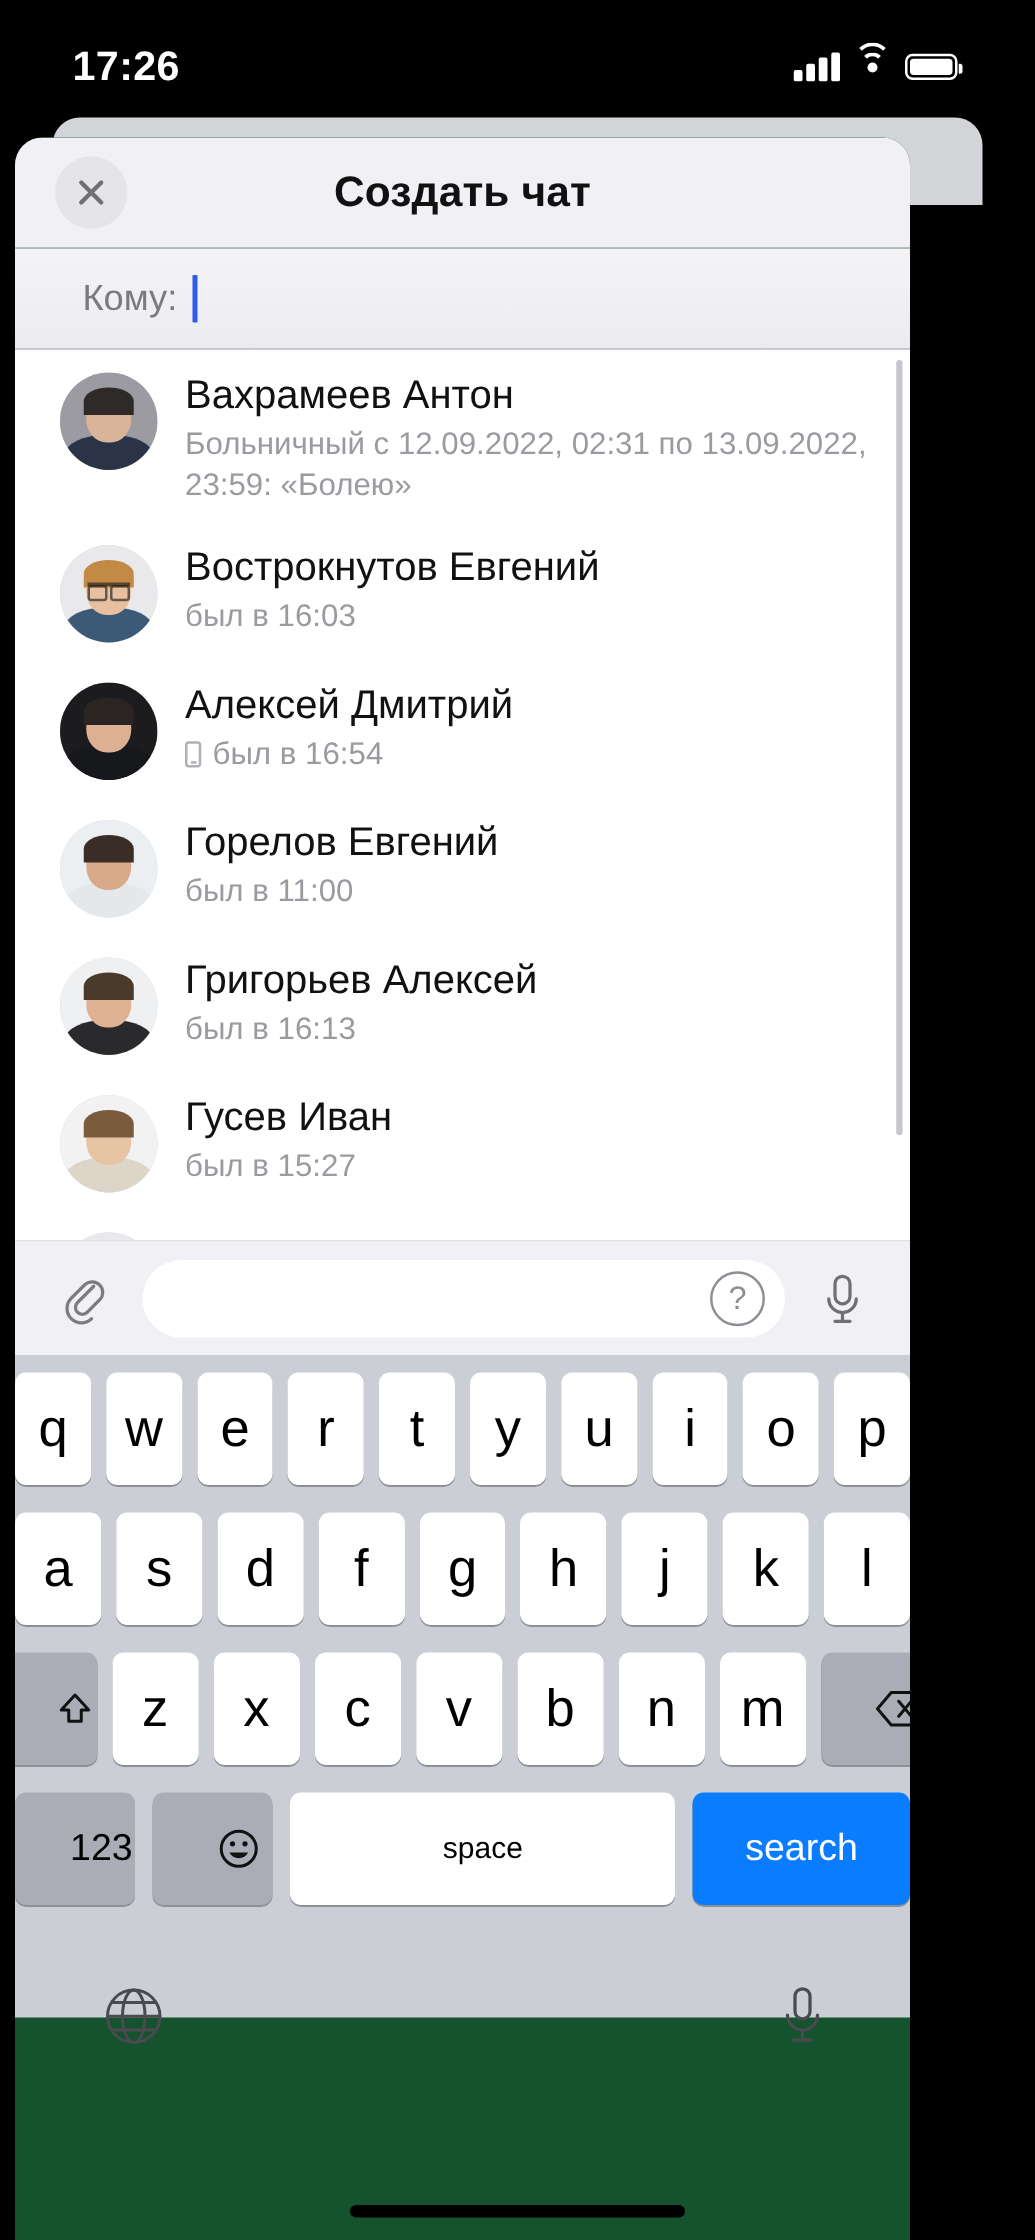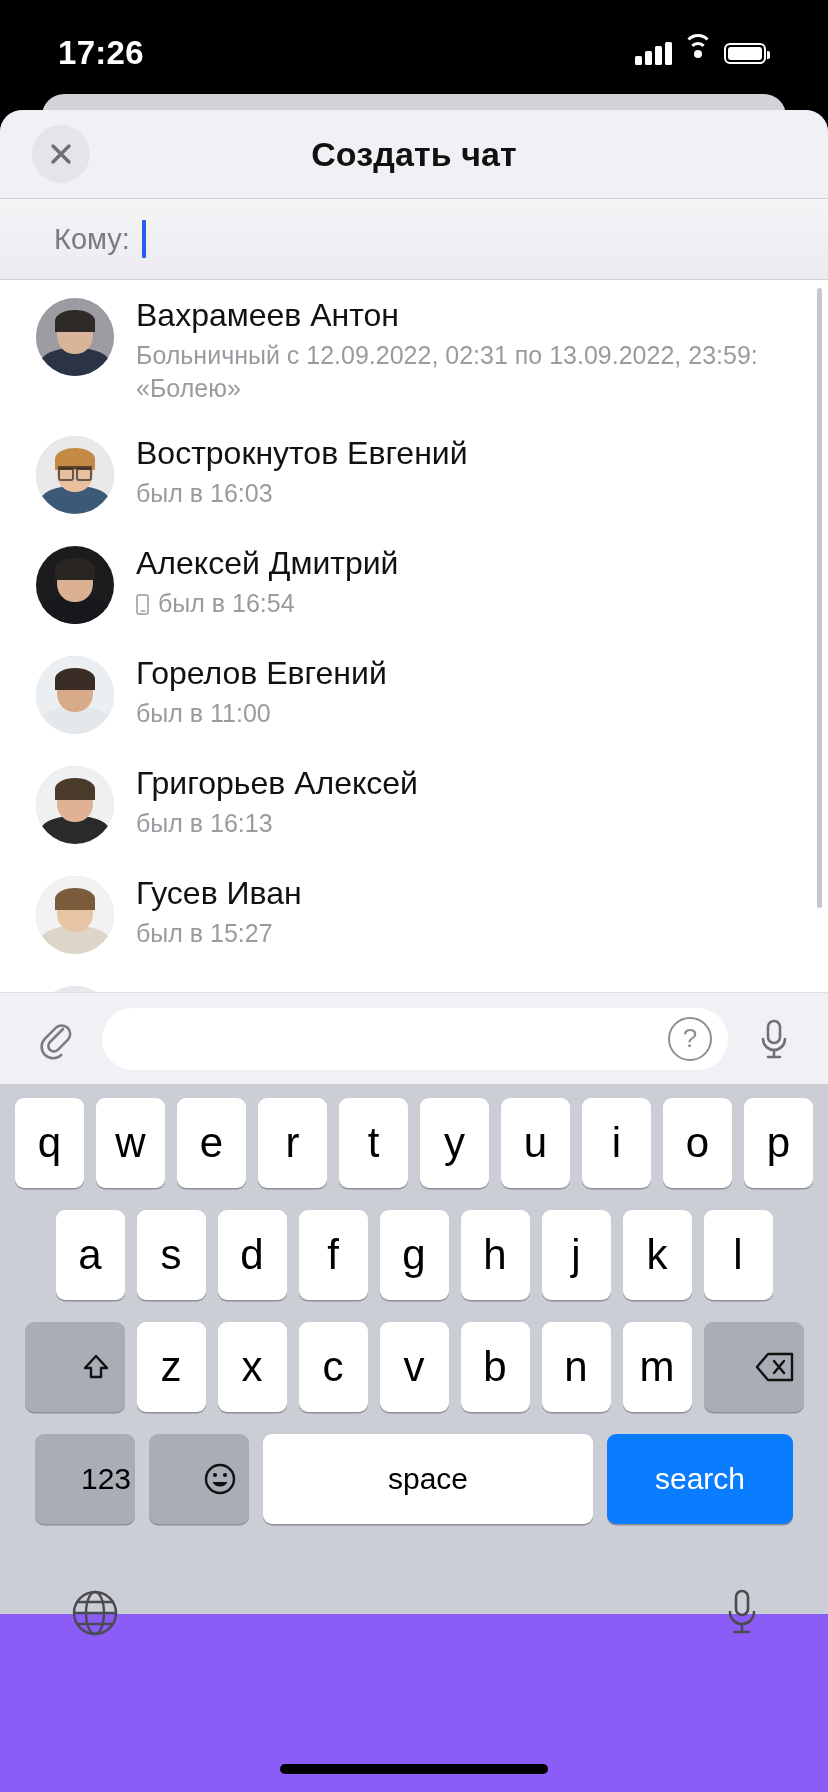--- a/index.html
+++ b/index.html
@@ -60,23 +60,23 @@
   .batt i { display:block; width:100%; height:100%; background:#fff; border-radius:3px; }
 
   
   .sheet-back {
     position: absolute; top: 94px; left: 42px;
     width: 744px; height: 70px;
     background: #d3d4d8;
     border-radius: 22px 22px 0 0;
   }
   .sheet {
-    position: absolute; top: 110px; left: 0;
-    width: 828px; height: 1682px;
-    background: #8b5cf6;
+    position: absolute; top: 110px; left: 12px;
+    width: 716px; height: 1682px;
+    background: #14532d;
     border-radius: 22px 22px 0 0;
     overflow: hidden;
   }
 
   
   .modal-header {
     position: relative;
     height: 88px;
     background: #f1f1f5;
     display: flex; align-items: center; justify-content: center;
@@ -227,21 +227,21 @@
     display: flex; align-items: center; justify-content: center;
     font-size: 42px; color: #000;
     box-shadow: 0 1.5px 0 rgba(0,0,0,0.3);
     font-weight: 400;
   }
   .key.dark {
     background: #aaadb5;
     padding-left: 42px;
   }
   .key.wide { width: 100px; }
-  .key.space { width: 330px; font-size: 30px; }
+  .key.space { width: 330px; font-size: 24px; }
   .key.ret {
     width: 186px; background: #0a7cff; color: #fff; font-size: 30px;
   }
   .key.num { width: 100px; font-size: 30px; }
   .key.emoji { width: 100px; }
   .krow.r4 { gap: 14px; }
   .kbd-bottom {
     display: flex; align-items: center; justify-content: space-between;
     padding: 18px 64px 0 68px;
     height: 120px;

